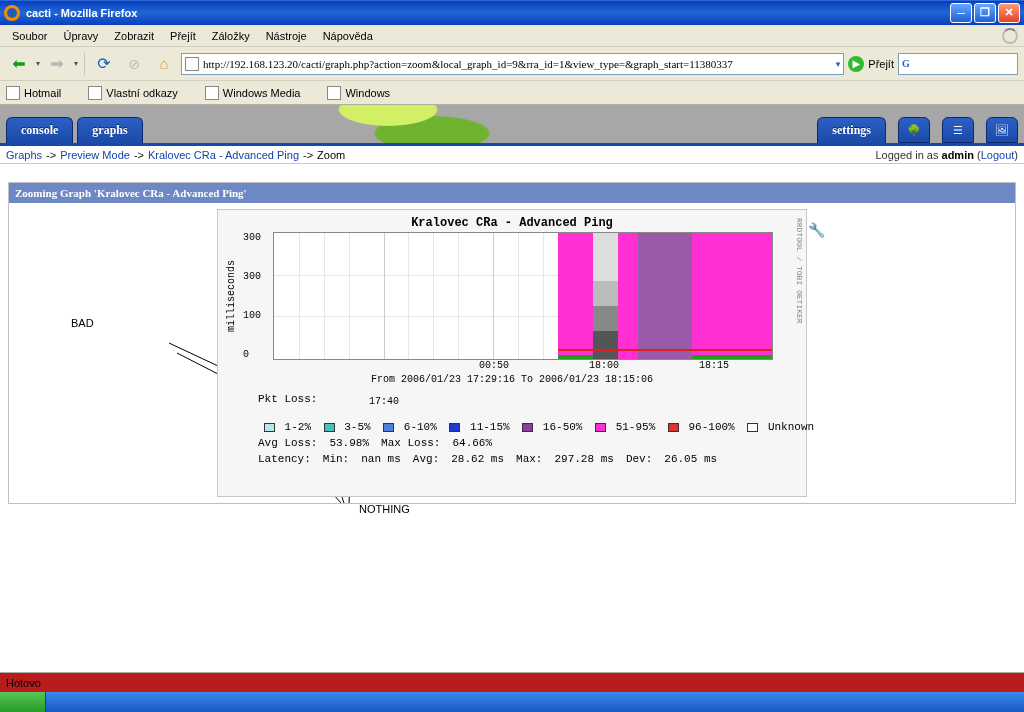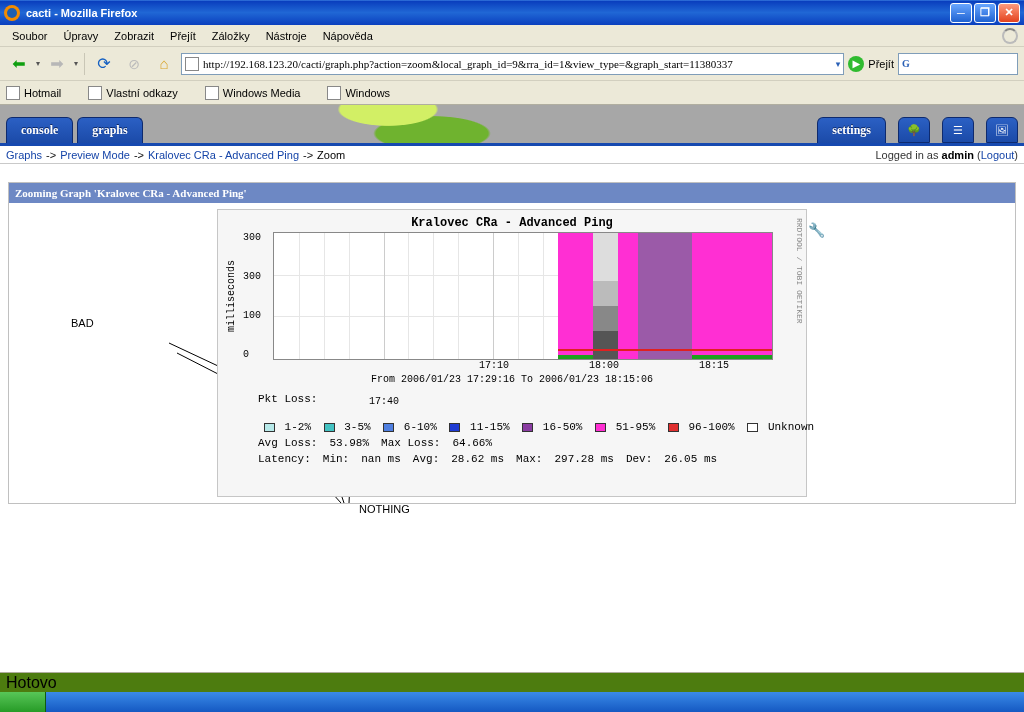--- a/index.html
+++ b/index.html
@@ -90,21 +90,21 @@
   .period { text-align:center; font:10px "Courier New"; }
 
   .legend { margin:6px 8px 8px 40px; font:11px "Courier New"; line-height:16px; }
   .lg-row{display:flex;flex-wrap:wrap;gap:12px;white-space:pre;}
   .sw{display:inline-block;width:11px;height:9px;border:1px solid #333;margin:0 3px 0 6px;vertical-align:middle;}
   .caption { text-align:center; font:bold 11px Tahoma; padding:6px 0; }
 
   svg.annot-lines{position:absolute;pointer-events:none;}
 
   
-  .statusbar { position:fixed; left:0; bottom:20px; right:0; height:20px; background:#4d7c0f; border-top:1px solid #b0aea0; display:flex; align-items:center; padding:0 6px; font-size:16px; }
+  .statusbar { position:fixed; left:0; bottom:20px; right:0; height:20px; background:#b91c1c; border-top:1px solid #b0aea0; display:flex; align-items:center; padding:0 6px; font-size:11px; }
   
   .taskbar { position:fixed; left:0; bottom:0; right:0; height:20px; background:linear-gradient(#3a8be8,#1559c2); }
   .taskbar .start{height:100%;width:46px;background:linear-gradient(#58c658,#279b27);border-right:1px solid #105c10;}
 </style>
 </head>
 <body>
 
 <div class="titlebar">
   <div class="ff-icon"></div>
   <div class="titlebar-title">cacti - Mozilla Firefox</div>
@@ -254,21 +254,21 @@
 
             <div class="redline" style="left:57%;right:0;bottom:8px;"></div>
 
             <div class="green-seg" style="left:57%;width:7%;"></div>
             <div class="green-seg" style="left:84%;width:16%;"></div>
             <div class="tri-end"></div>
           </div>
         </div>
         <div class="xaxis">
           <span class="xtick" style="left:22%;margin-top:36px;">17:40</span>
-          <span class="xtick" style="left:44%;">17:10</span>
+          <span class="xtick" style="left:44%;">00:50</span>
           <span class="xtick" style="left:66%;">18:00</span>
           <span class="xtick" style="left:88%;">18:15</span>
         </div>
         <div class="period">From 2006/01/23 17:29:16 To 2006/01/23 18:15:06</div>
 
         <div class="legend">
           <div class="lg-row"><span>Pkt Loss:</span><span id="buckets"><span class="sw" style="background: rgb(183, 233, 233);"></span><span> 1-2% </span><span class="sw" style="background: rgb(67, 194, 194);"></span><span> 3-5% </span><span class="sw" style="background: rgb(79, 127, 224);"></span><span> 6-10% </span><span class="sw" style="background: rgb(31, 59, 210);"></span><span> 11-15% </span><span class="sw" style="background: rgb(138, 61, 162);"></span><span> 16-50% </span><span class="sw" style="background: rgb(255, 47, 211);"></span><span> 51-95% </span><span class="sw" style="background: rgb(224, 48, 48);"></span><span> 96-100% </span><span class="sw" style="background: rgb(255, 255, 255);"></span><span> Unknown </span></span></div>
           <div class="lg-row"> <span>Avg Loss:</span> <span>53.98%</span>   <span>Max Loss:</span> <span>64.66%</span></div>
           <div class="lg-row">  <span>Latency:</span>   <span>Min:</span>   <span>nan ms</span>   <span>Avg:</span>   <span>28.62 ms</span>   <span>Max:</span>  <span>297.28 ms</span>   <span>Dev:</span>   <span>26.05 ms</span></div>
         </div>

